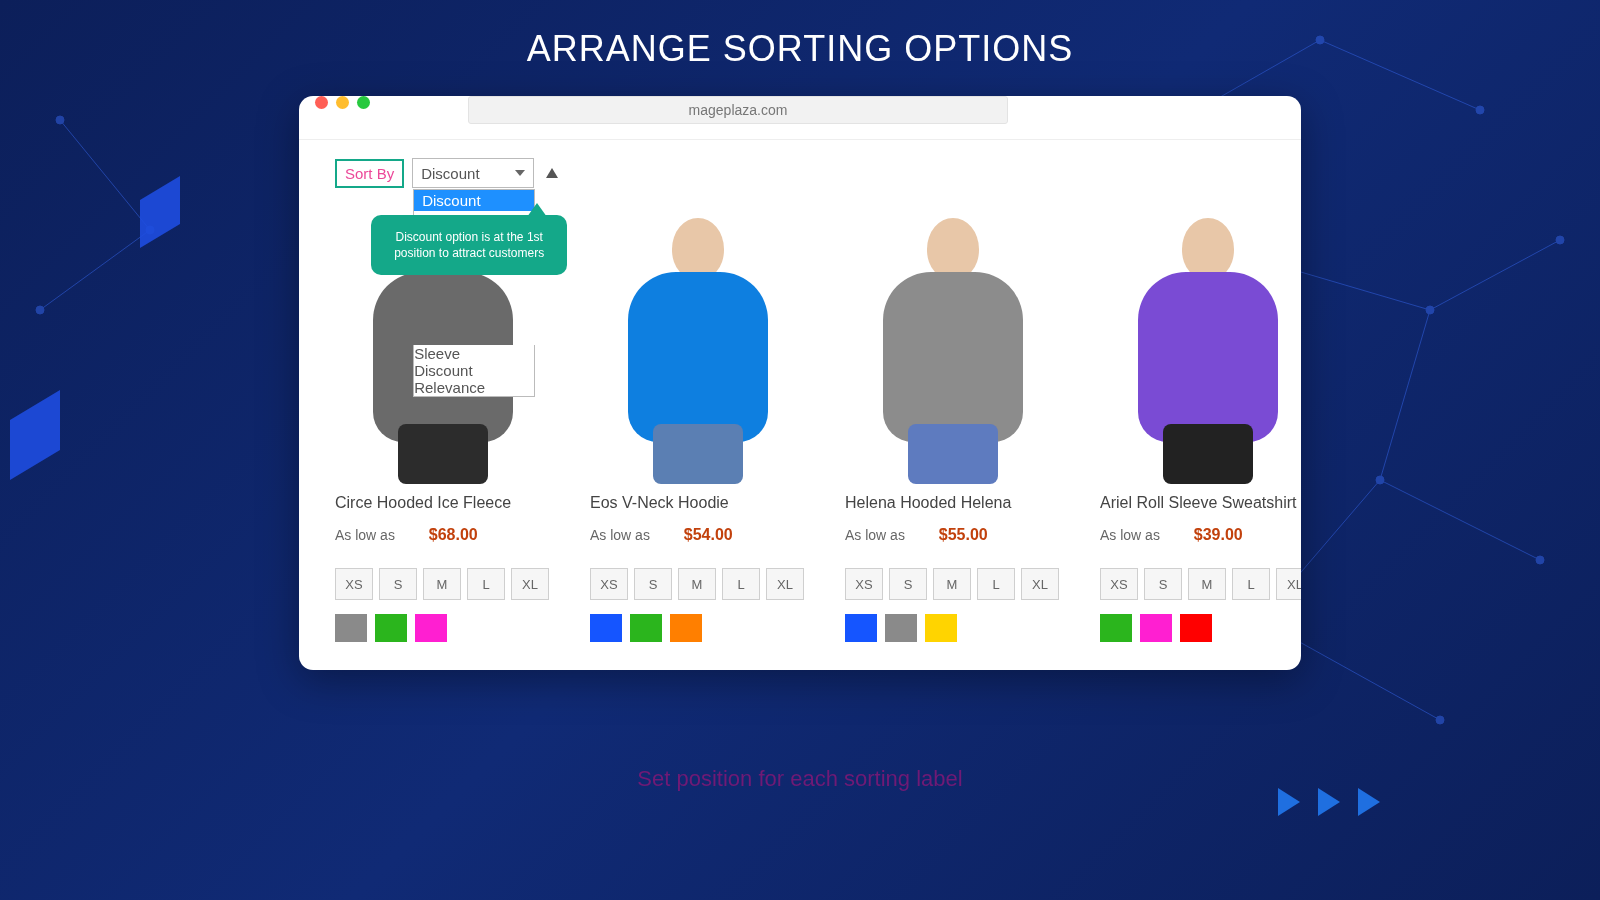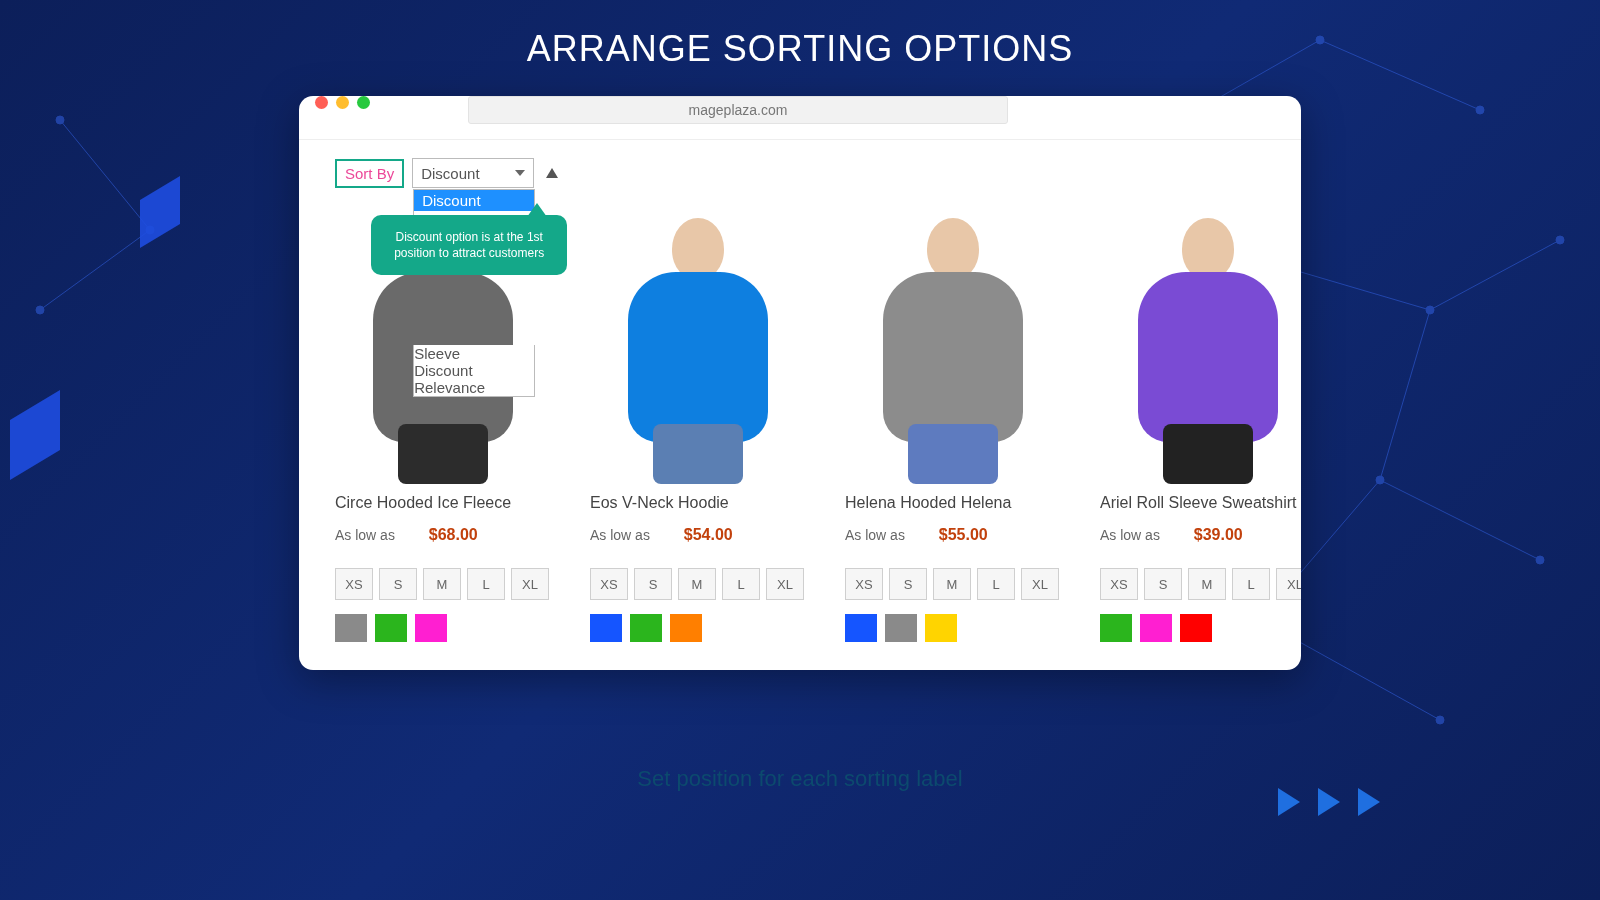--- a/index.html
+++ b/index.html
@@ -14,21 +14,21 @@
 
   .page-title {
     color: #fff;
     text-align: center;
     font-size: 36px;
     font-weight: 400;
     letter-spacing: 1px;
     padding-top: 28px;
   }
   .page-subtitle {
-    color: #0c4a6e;
+    color: #701a75;
     text-align: center;
     font-size: 22px;
     font-weight: 400;
     position: absolute;
     bottom: 108px;
     width: 100%;
   }
 
   .browser {
     width: 1002px;

